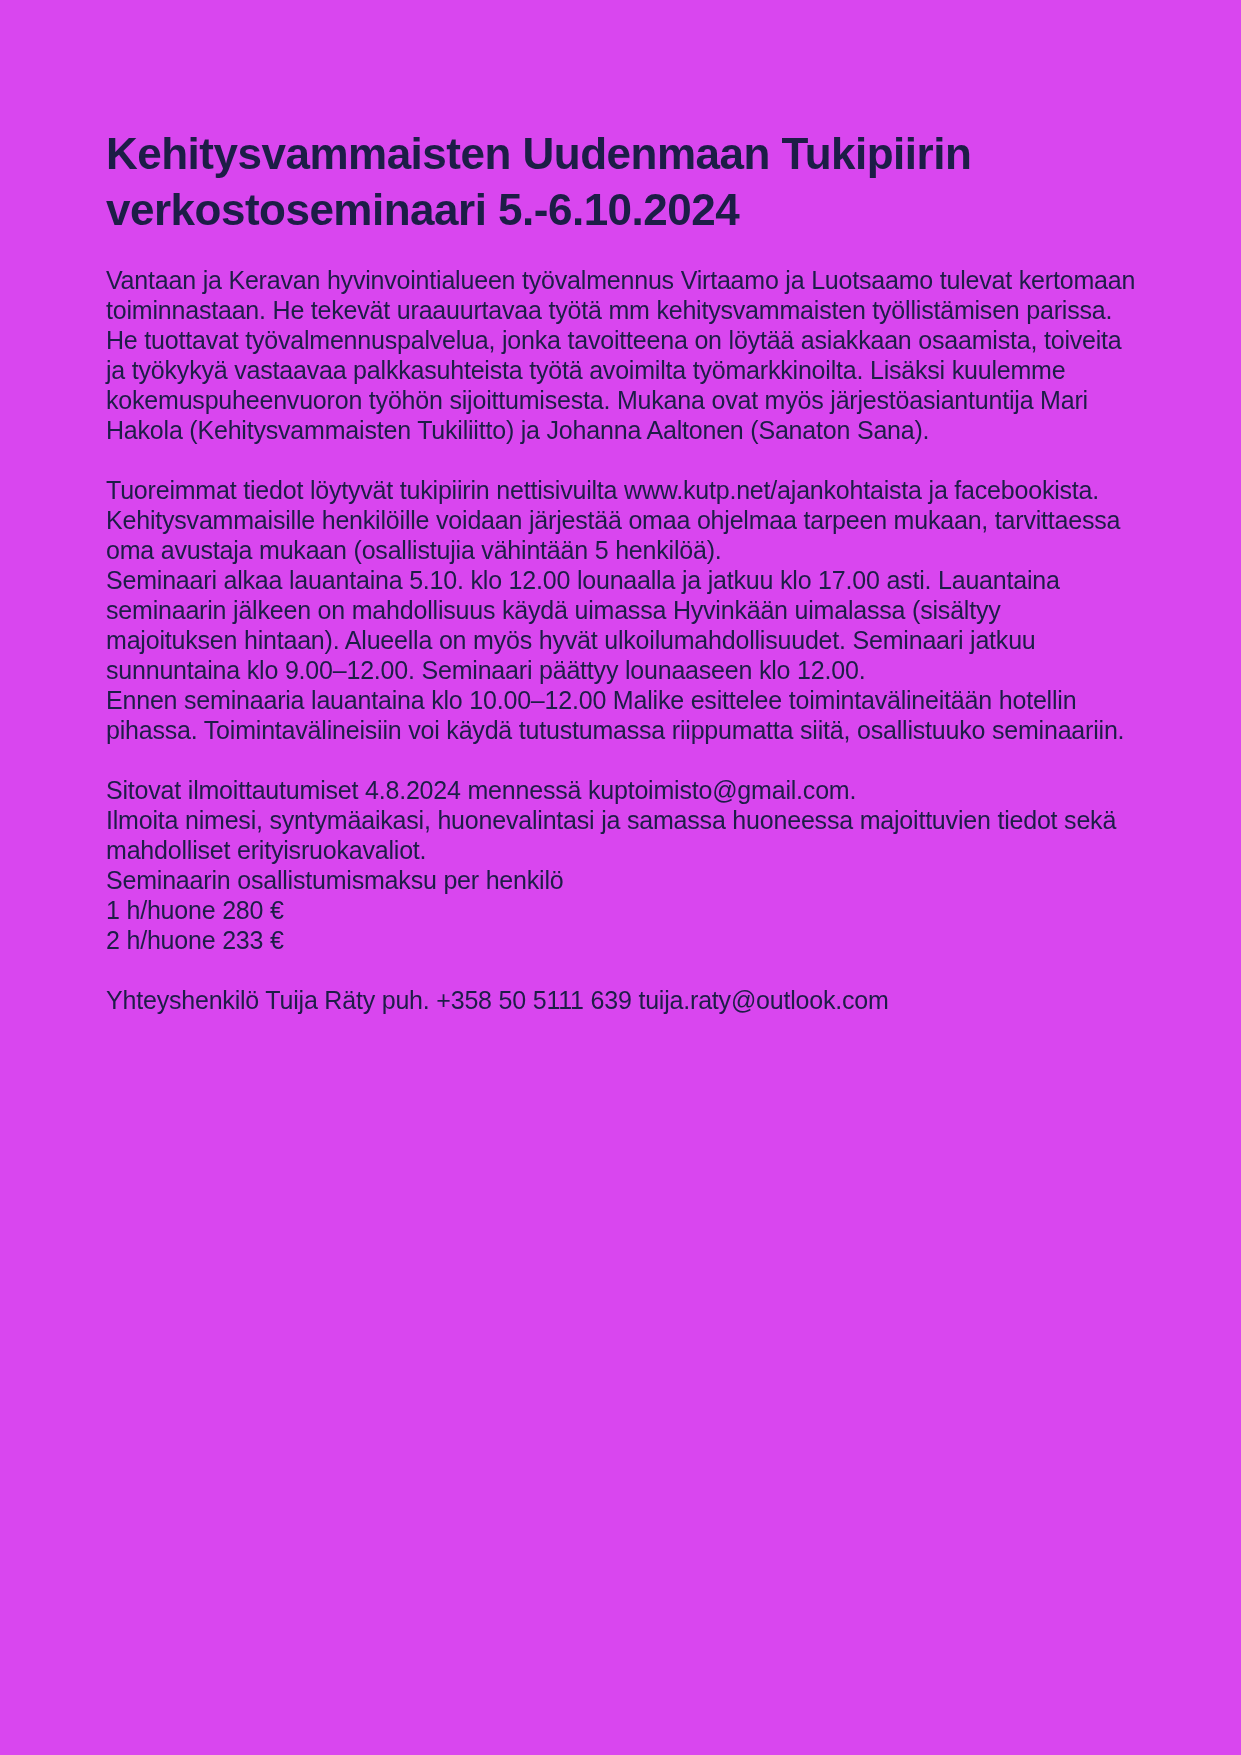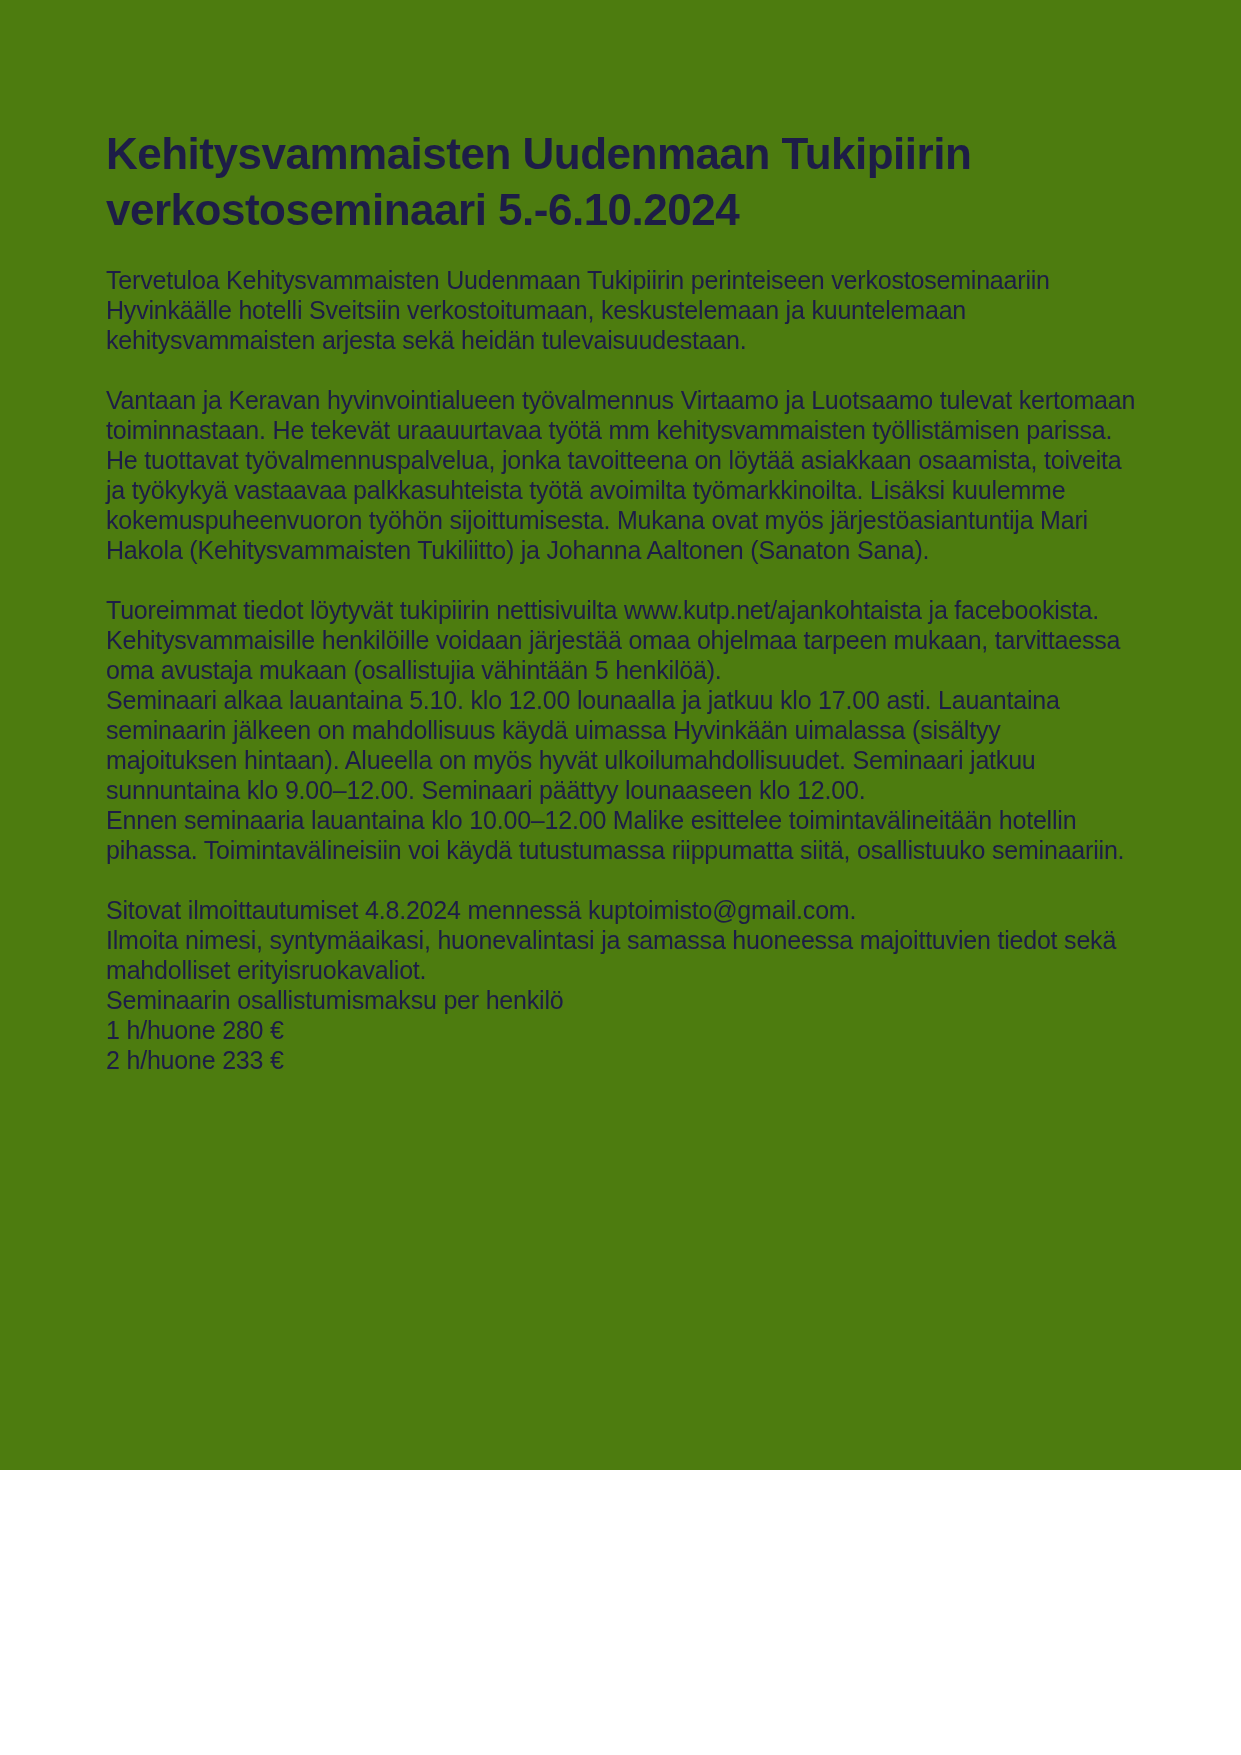--- a/index.html
+++ b/index.html
@@ -3,23 +3,23 @@
 <meta charset="utf-8">
 <style>
   html, body {
     margin: 0;
     padding: 0;
     background: #ffffff;
   }
   .page {
     position: relative;
     width: 1241px;
-    height: 1470px;
+    height: 1755px;
     box-sizing: border-box;
-    background: #4d7c0f;
+    background: #d946ef;
     padding: 126px 104px 0 106px;
     overflow: hidden;
     font-family: "Liberation Sans", sans-serif;
     color: #1d1d47;
   }
   .doc-title {
     margin: 0 0 27px 0;
     font-size: 44px;
     line-height: 56px;
     font-weight: 700;
@@ -38,30 +38,30 @@
     max-width: 1031px;
   }
 </style>
 </head>
 <body>
 
 <div class="page">
   <h1 class="doc-title">Kehitysvammaisten Uudenmaan Tukipiirin
 verkostoseminaari 5.-6.10.2024</h1>
 
-  <p class="doc-paragraph">Tervetuloa Kehitysvammaisten Uudenmaan Tukipiirin perinteiseen verkostoseminaariin Hyvinkäälle hotelli Sveitsiin verkostoitumaan, keskustelemaan ja kuuntelemaan kehitysvammaisten arjesta sekä heidän tulevaisuudestaan.</p>
 
 
   <p class="doc-paragraph">Vantaan ja Keravan hyvinvointialueen työvalmennus Virtaamo ja Luotsaamo tulevat kertomaan toiminnastaan. He tekevät uraauurtavaa työtä mm kehitysvammaisten työllistämisen parissa. He tuottavat työvalmennuspalvelua, jonka tavoitteena on löytää asiakkaan osaamista, toiveita ja työkykyä vastaavaa palkkasuhteista työtä avoimilta työmarkkinoilta. Lisäksi kuulemme kokemuspuheenvuoron työhön sijoittumisesta. Mukana ovat myös järjestöasiantuntija Mari Hakola (Kehitysvammaisten Tukiliitto) ja Johanna Aaltonen (Sanaton Sana).</p>
 
   <p class="doc-paragraph">Tuoreimmat tiedot löytyvät tukipiirin nettisivuilta www.kutp.net/ajankohtaista ja facebookista.
 Kehitysvammaisille henkilöille voidaan järjestää omaa ohjelmaa tarpeen mukaan, tarvittaessa oma avustaja mukaan (osallistujia vähintään 5 henkilöä).
 Seminaari alkaa lauantaina 5.10. klo 12.00 lounaalla ja jatkuu klo 17.00 asti. Lauantaina seminaarin jälkeen on mahdollisuus käydä uimassa Hyvinkään uimalassa (sisältyy majoituksen hintaan). Alueella on myös hyvät ulkoilumahdollisuudet. Seminaari jatkuu sunnuntaina klo 9.00–12.00. Seminaari päättyy lounaaseen klo 12.00.
 Ennen seminaaria lauantaina klo 10.00–12.00 Malike esittelee toimintavälineitään hotellin pihassa. Toimintavälineisiin voi käydä tutustumassa riippumatta siitä, osallistuuko seminaariin.</p>
 
   <p class="doc-paragraph">Sitovat ilmoittautumiset 4.8.2024 mennessä kuptoimisto@gmail.com.
 Ilmoita nimesi, syntymäaikasi, huonevalintasi ja samassa huoneessa majoittuvien tiedot sekä mahdolliset erityisruokavaliot.
 Seminaarin osallistumismaksu per henkilö
 1 h/huone 280 €
 2 h/huone 233 €</p>
 
 
+  <p class="doc-paragraph">Yhteyshenkilö Tuija Räty puh. +358 50 5111 639 tuija.raty@outlook.com</p>
 </div>
 
 </body></html>

